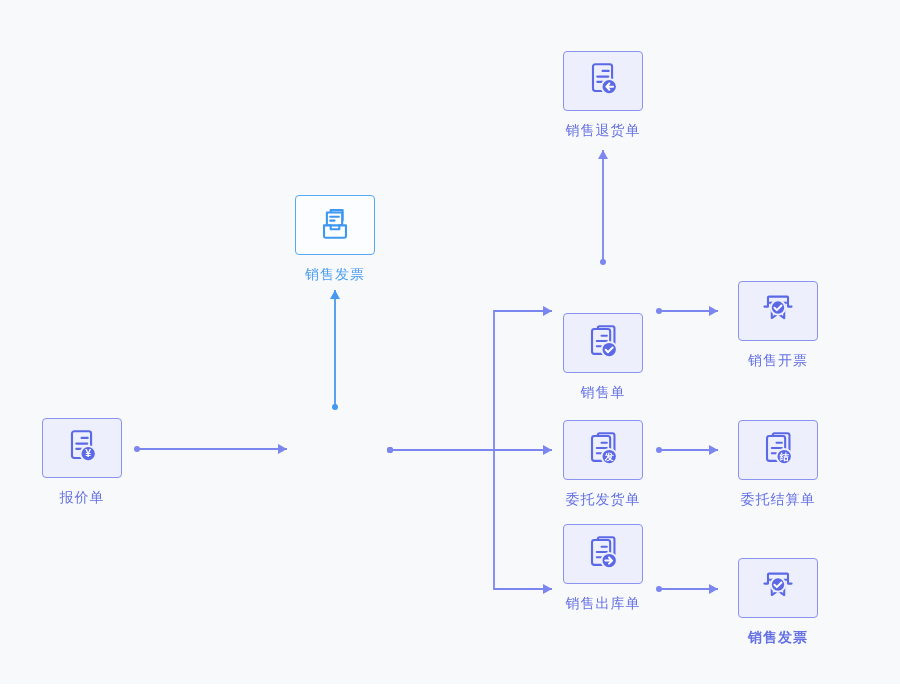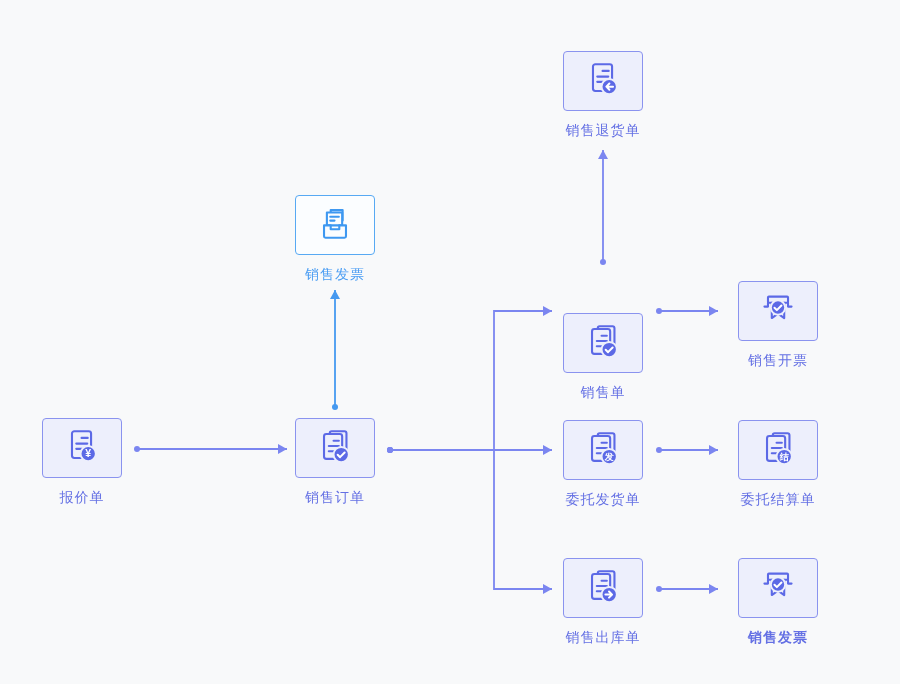--- a/index.html
+++ b/index.html
@@ -130,34 +130,20 @@
             <rect x="11.5" y="6.5" width="20" height="28" rx="2.5"></rect>
             <path d="M21.5 13.5h6.5"></path>
             <path d="M16 19.5h11.5"></path>
             <path d="M16 25h6.5"></path>
             <circle cx="28.5" cy="30" r="8" fill="#5c69e6" stroke="#edeffc" stroke-width="2"></circle>
             <text x="28.5" y="33.6" text-anchor="middle" font-size="11" font-weight="bold" fill="#fff" stroke="none">¥</text>
           </svg></span>
       </div>
     <div class="label">报价单</div>
   </div>
-    <div class="node purple" style="left: 295px; top: 418px;">
-    <div class="card">
-        <span class="icon-slot"><svg width="42" height="42" viewBox="0 0 44 44" fill="none" stroke="#5c69e6" stroke-width="2.2" stroke-linecap="round" stroke-linejoin="round">
-            <path d="M16.5 9.5V8.6c0-1.2 1-2.1 2.1-2.1h13.3c1.2 0 2.1 1 2.1 2.1V27"></path>
-            <rect x="10.5" y="9.5" width="19" height="26" rx="2.5" fill="#edeffc"></rect>
-            <path d="M20.5 16.5h5.5"></path>
-            <path d="M15.5 22h10.5"></path>
-            <path d="M15.5 27.5h6"></path>
-            <circle cx="28.5" cy="31" r="8" fill="#5c69e6" stroke="#edeffc" stroke-width="2"></circle>
-            <path d="M24.8 31.2l2.5 2.5 4.8-4.9" stroke="#fff" stroke-width="2.1" fill="none" stroke-linecap="round" stroke-linejoin="round"></path>
-          </svg></span>
-      </div>
-    <div class="label">销售订单</div>
-  </div>
     <div class="node purple" style="left: 563px; top: 420px;">
     <div class="card">
         <span class="icon-slot"><svg width="42" height="42" viewBox="0 0 44 44" fill="none" stroke="#5c69e6" stroke-width="2.2" stroke-linecap="round" stroke-linejoin="round">
             <path d="M16.5 9.5V8.6c0-1.2 1-2.1 2.1-2.1h13.3c1.2 0 2.1 1 2.1 2.1V27"></path>
             <rect x="10.5" y="9.5" width="19" height="26" rx="2.5" fill="#edeffc"></rect>
             <path d="M20.5 16.5h5.5"></path>
             <path d="M15.5 22h10.5"></path>
             <path d="M15.5 27.5h6"></path>
             <circle cx="28.5" cy="31" r="8" fill="#5c69e6" stroke="#edeffc" stroke-width="2"></circle>
             <text x="28.5" y="34.6" text-anchor="middle" font-size="9.5" font-weight="bold" fill="#fff" stroke="none">发</text>
@@ -172,21 +158,21 @@
             <rect x="10.5" y="9.5" width="19" height="26" rx="2.5" fill="#edeffc"></rect>
             <path d="M20.5 16.5h5.5"></path>
             <path d="M15.5 22h10.5"></path>
             <path d="M15.5 27.5h6"></path>
             <circle cx="28.5" cy="31" r="8" fill="#5c69e6" stroke="#edeffc" stroke-width="2"></circle>
             <text x="28.5" y="34.6" text-anchor="middle" font-size="9.5" font-weight="bold" fill="#fff" stroke="none">结</text>
           </svg></span>
       </div>
     <div class="label">委托结算单</div>
   </div>
-    <div class="node purple" style="left: 563px; top: 558px;">
+    <div class="node purple" style="left: 563px; top: 524px;">
     <div class="card">
         <span class="icon-slot"><svg width="42" height="42" viewBox="0 0 44 44" fill="none" stroke="#5c69e6" stroke-width="2.2" stroke-linecap="round" stroke-linejoin="round">
             <path d="M16.5 9.5V8.6c0-1.2 1-2.1 2.1-2.1h13.3c1.2 0 2.1 1 2.1 2.1V27"></path>
             <rect x="10.5" y="9.5" width="19" height="26" rx="2.5" fill="#edeffc"></rect>
             <path d="M20.5 16.5h5.5"></path>
             <path d="M15.5 22h10.5"></path>
             <path d="M15.5 27.5h6"></path>
             <circle cx="28.5" cy="31" r="8" fill="#5c69e6" stroke="#edeffc" stroke-width="2"></circle>
             <path d="M24.5 31h6.8M28.3 27.8l3.2 3.2-3.2 3.2" stroke="#fff" stroke-width="2.1" fill="none" stroke-linecap="round" stroke-linejoin="round"></path>
           </svg></span>

